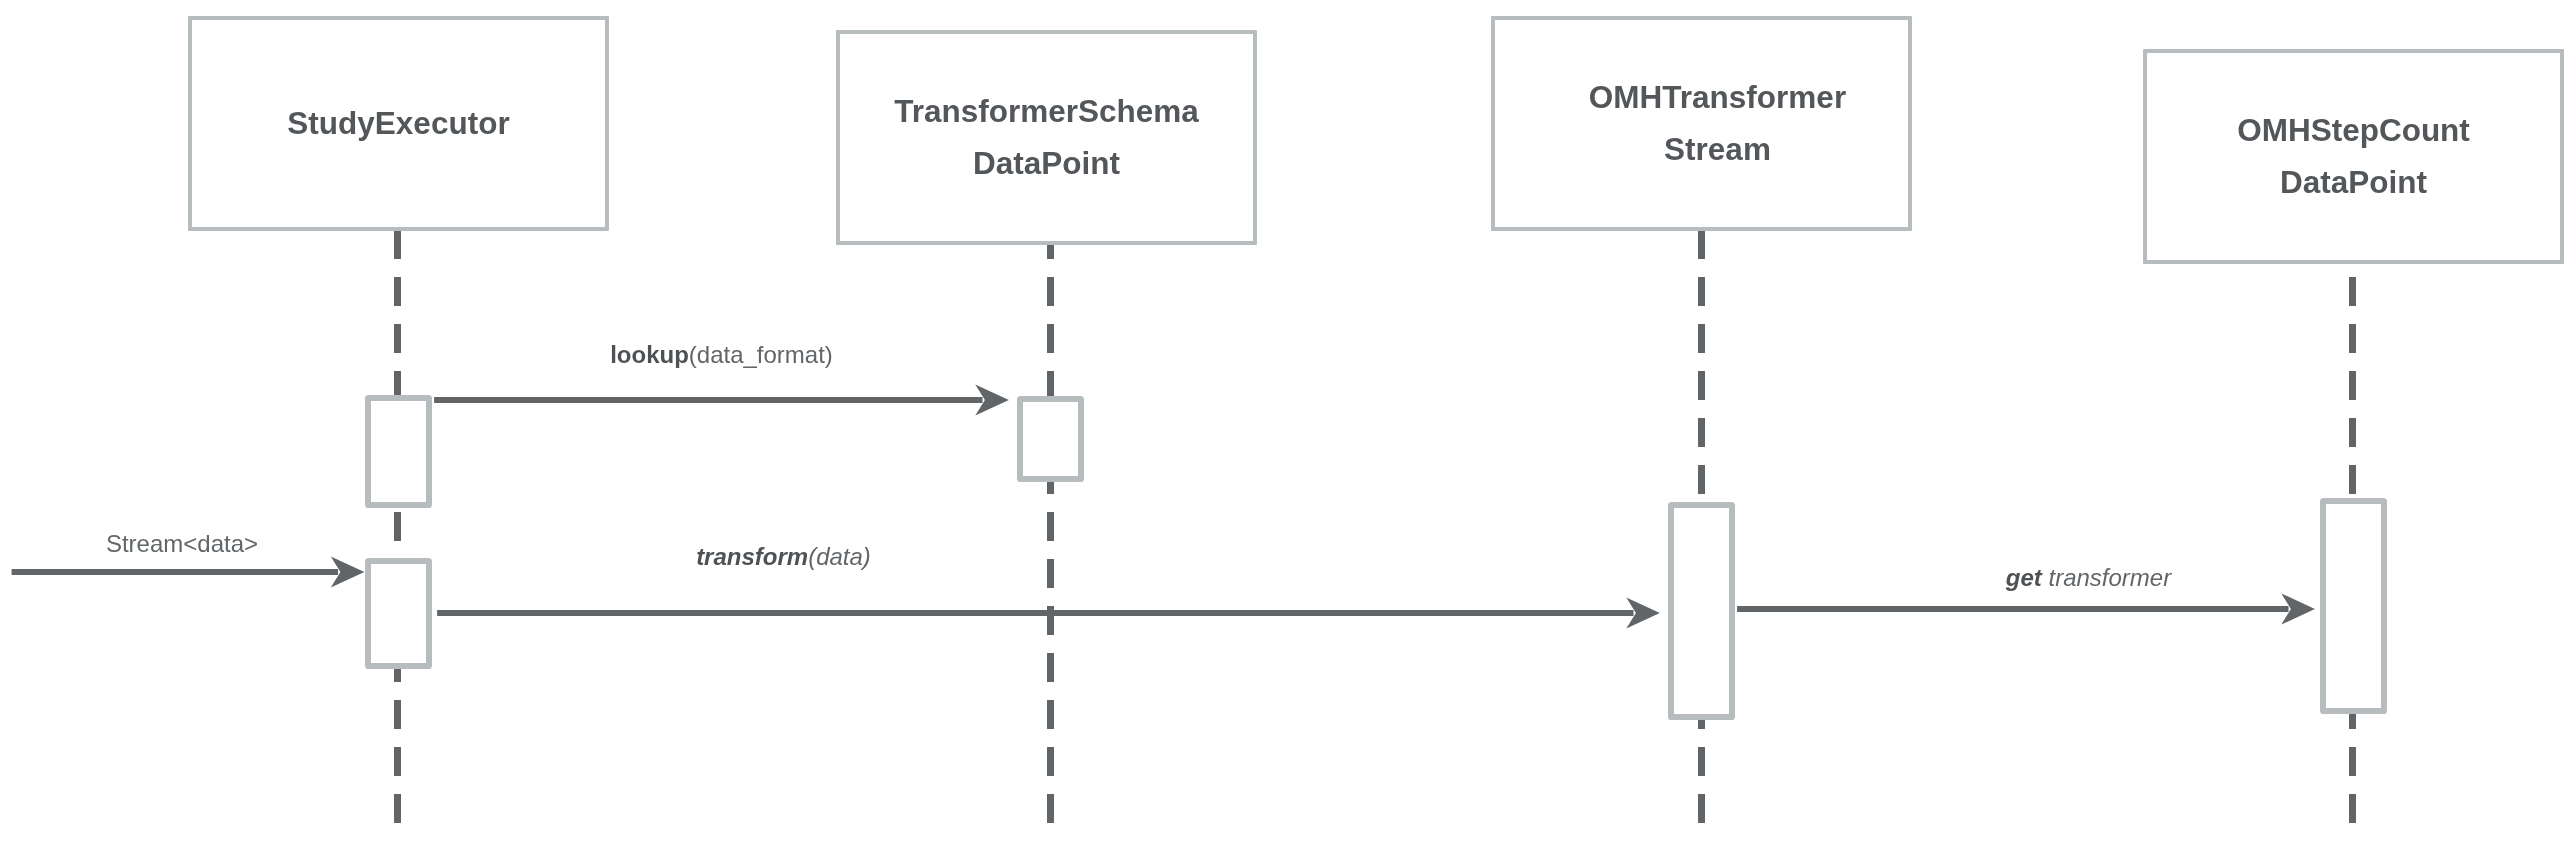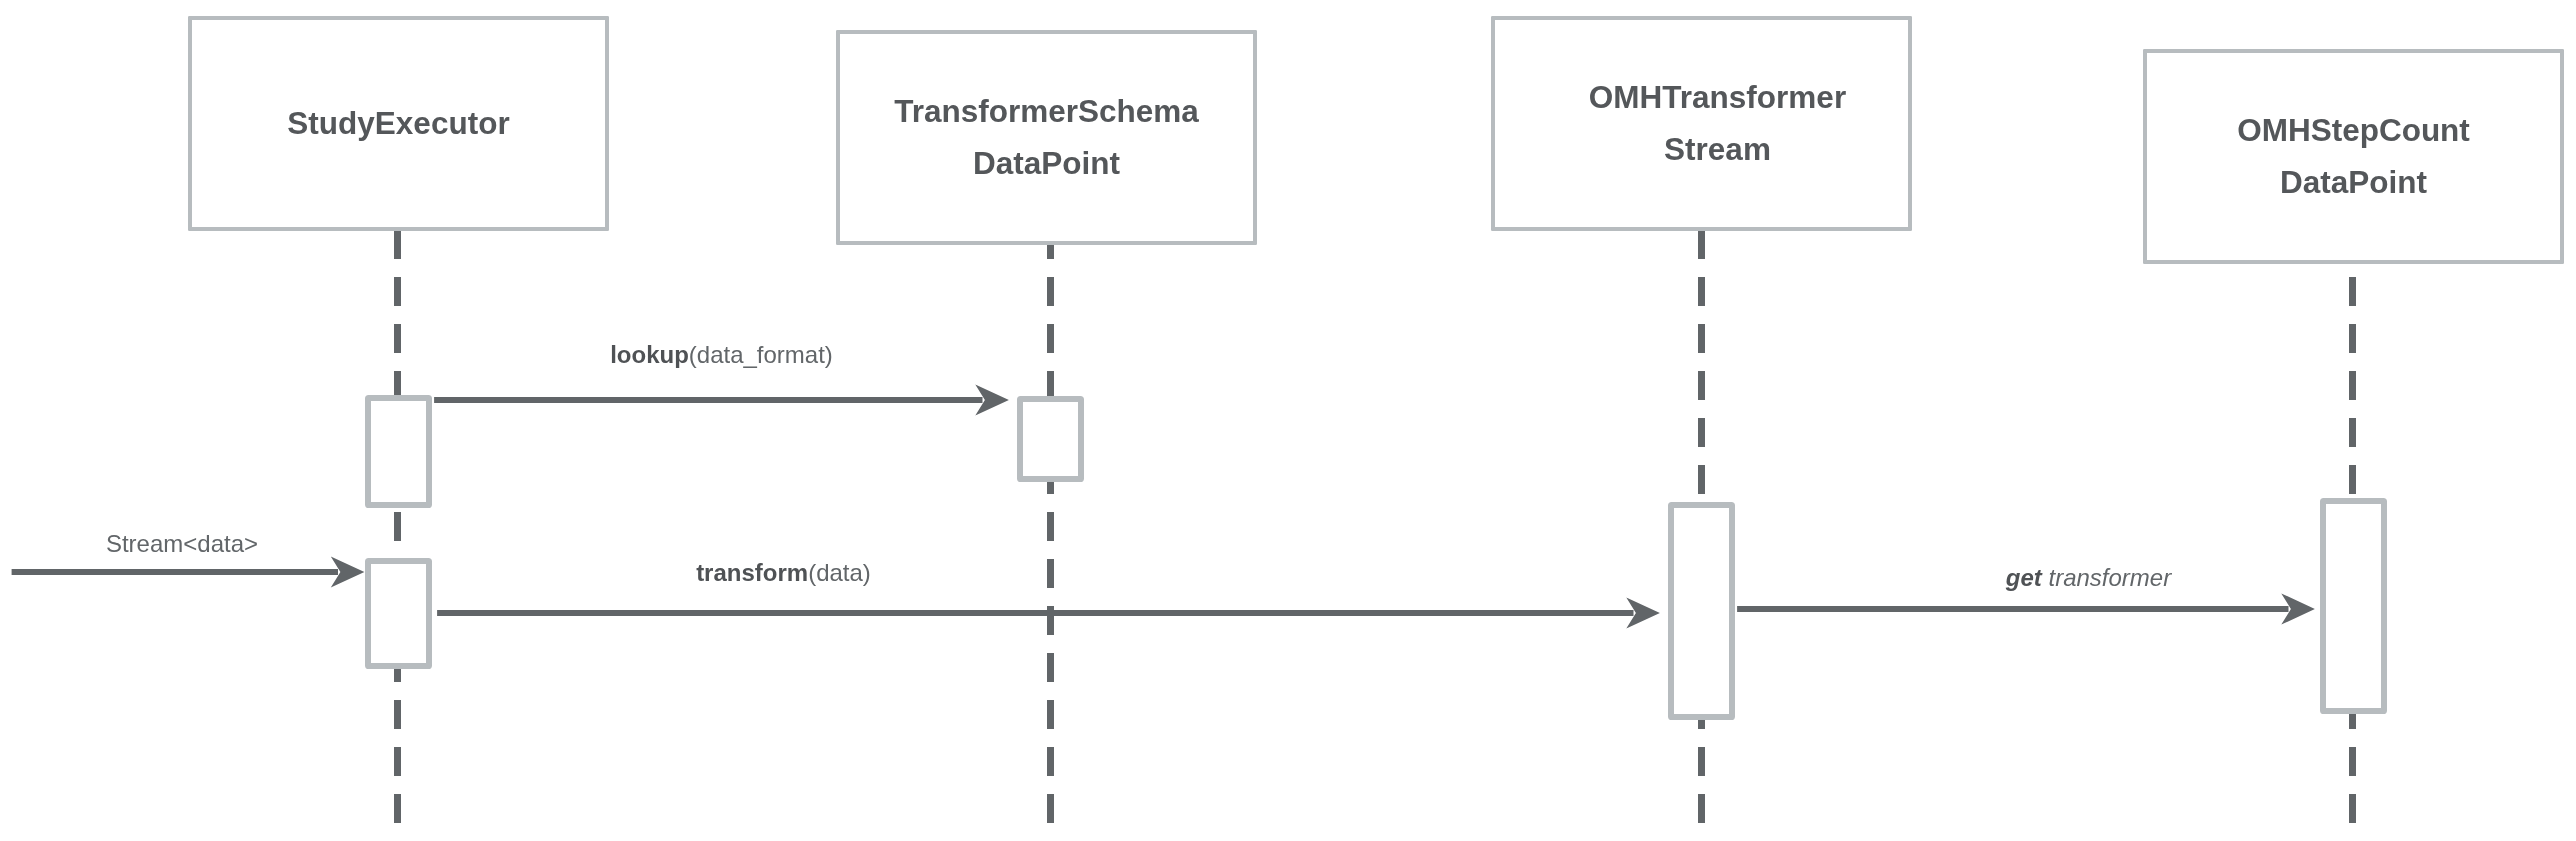--- a/index.html
+++ b/index.html
@@ -91,21 +91,21 @@
     font-size: 24px;
     line-height: 35px;
     text-align: center;
     white-space: nowrap;
     color: #626669;
     z-index: 6;
   }
   .msg-label .msg-bold { font-weight: 700; color: #4f5255; }
   #label-lookup    { left: 479px;  top: 337px; width: 485px; }
   #label-stream    { left: 61px;  top: 526px; width: 242px; text-align: center; }
-  #label-transform { left: 541px;  top: 555px; width: 485px; }
+  #label-transform { left: 541px;  top: 539px; width: 485px; font-style: italic; }
   #label-get       { left: 1846px; top: 560px; width: 485px; font-style: italic; }
 </style>
 </head>
 <body>
 
 <div id="canvas">
 
   <div class="lifeline" id="lifeline-0"></div>
   <div class="lifeline" id="lifeline-1"></div>
   <div class="lifeline" id="lifeline-2"></div>

